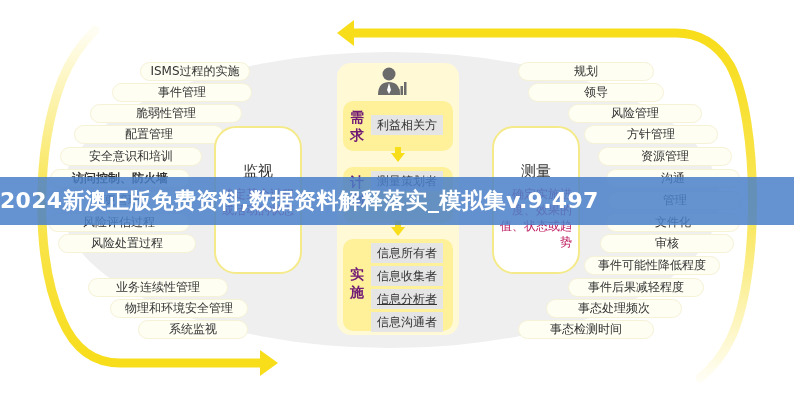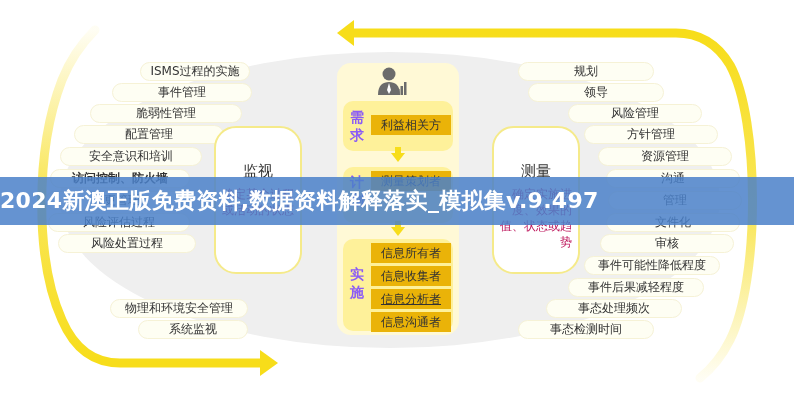--- a/index.html
+++ b/index.html
@@ -25,22 +25,22 @@
       background: #ffffff; border: 2px solid #f5ea8a; border-radius: 22px;
     }
     .side-box .title { position: absolute; left: 0; right: 0; top: 34px; font-size: 15px; text-align: center; color: #333; }
     .side-box .desc { position: absolute; left: 6px; right: 6px; top: 58px; font-size: 12px; line-height: 16px; text-align: right; color: #be185d; }
 
     .center-col {
       position: absolute; left: 337px; top: 63px; width: 122px; height: 272px;
       background: #fff9d6; border-radius: 14px;
     }
     .center-section { position: absolute; left: 6px; width: 110px; background: #fef19a; border-radius: 10px; }
-    .center-section .vlabel { position: absolute; left: 6px; width: 16px; font-size: 14px; line-height: 18px; text-align: center; color: #8b5cf6; font-weight: bold; }
-    .role-box { position: absolute; left: 28px; width: 80px; height: 20px; background: #eab308; font-size: 12px; line-height: 20px; text-align: center; color: #333; }
+    .center-section .vlabel { position: absolute; left: 6px; width: 16px; font-size: 14px; line-height: 18px; text-align: center; color: #701a75; font-weight: bold; }
+    .role-box { position: absolute; left: 28px; width: 72px; height: 20px; background: #e5e5e5; font-size: 12px; line-height: 20px; text-align: center; color: #333; }
     .down-arrow { position: absolute; left: 54px; width: 0; height: 0; border-left: 7px solid transparent; border-right: 7px solid transparent; border-top: 9px solid #f7dd1a; }
     .down-arrow::before { content: ""; position: absolute; left: -3px; top: -15px; width: 6px; height: 7px; background: #f7dd1a; }
 
     .person-icon { position: absolute; left: 376px; top: 66px; width: 34px; height: 30px; }
 
     .banner {
       position: absolute; left: 0; top: 177px; width: 794px; height: 48px;
       background: rgba(74, 128, 201, 0.85);
     }
     .banner-text {
@@ -83,20 +83,21 @@
 
   <div class="pill" style="left:140px; top:62px; width:110px;">ISMS过程的实施</div>
   <div class="pill" style="left:112px; top:83px; width:140px;">事件管理</div>
   <div class="pill" style="left:90px; top:104px; width:152px;">脆弱性管理</div>
   <div class="pill" style="left:74px; top:125px; width:150px;">配置管理</div>
   <div class="pill" style="left:60px; top:147px; width:142px;">安全意识和培训</div>
   <div class="pill" style="left:50px; top:169px; width:140px;font-weight:bold;">访问控制、防火墙</div>
   <div class="pill" style="left:45px; top:191px; width:142px;">变更管理</div>
   <div class="pill" style="left:48px; top:213px; width:142px;">风险评估过程</div>
   <div class="pill" style="left:58px; top:234px; width:138px;">风险处置过程</div>
+  <div class="pill" style="left:88px; top:278px; width:140px;">业务连续性管理</div>
   <div class="pill" style="left:110px; top:299px; width:138px;">物理和环境安全管理</div>
   <div class="pill" style="left:138px; top:320px; width:110px;">系统监视</div>
 
   <div class="pill" style="left:518px; top:62px; width:136px;">规划</div>
   <div class="pill" style="left:528px; top:83px; width:136px;">领导</div>
   <div class="pill" style="left:568px; top:104px; width:134px;">风险管理</div>
   <div class="pill" style="left:584px; top:125px; width:134px;">方针管理</div>
   <div class="pill" style="left:598px; top:147px; width:134px;">资源管理</div>
   <div class="pill" style="left:606px; top:169px; width:134px;">沟通</div>
   <div class="pill" style="left:608px; top:191px; width:134px;">管理</div>

